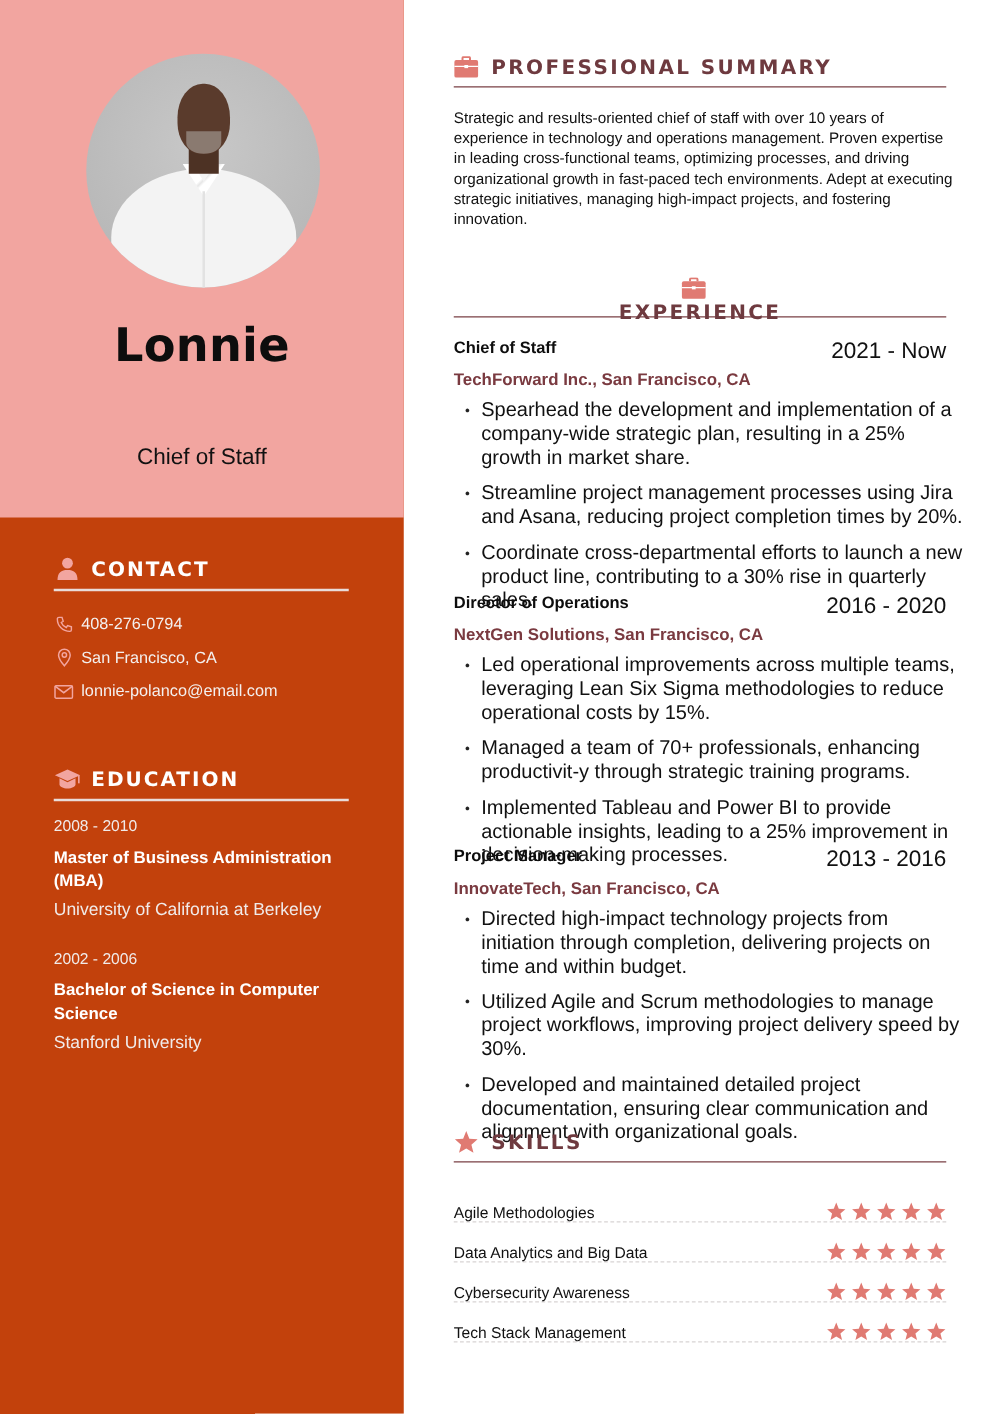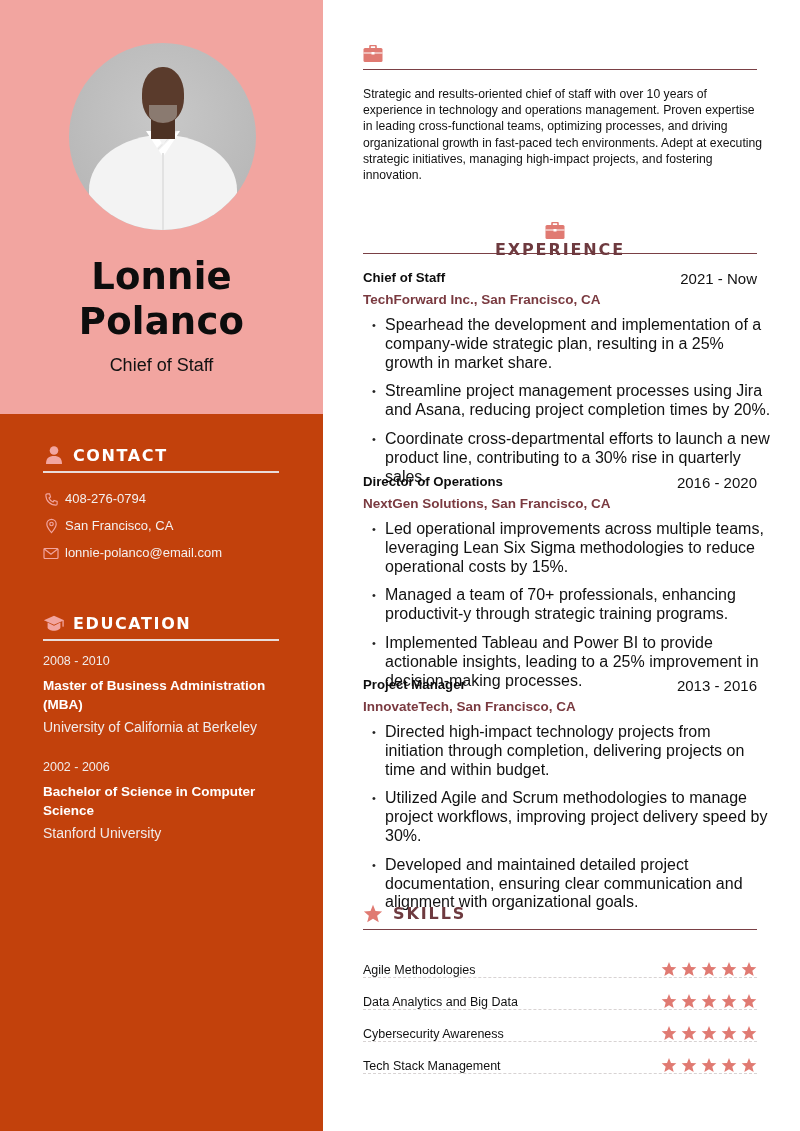--- a/index.html
+++ b/index.html
@@ -42,21 +42,21 @@
     .main { position: absolute; left: 363px; top: 0; width: 394px; }
     .sec-head { position: absolute; left: 0; width: 394px; height: 32px; border-bottom: 1.5px solid #7a4045; display: flex; align-items: center; }
     .sec-head .ico { width: 20px; height: 20px; margin-right: 10px; display: flex; align-items: center; justify-content: center; }
     .sec-head .title { font-family: "DejaVu Sans", sans-serif; font-weight: bold; font-size: 16px; letter-spacing: 1.9px; color: #6e3a3f; }
 
     .summary { position: absolute; left: 0; top: 86px; width: 400px; font-family: "Liberation Sans", sans-serif; font-size: 12.2px; line-height: 16.2px; color: #111; }
 
     .job { position: absolute; left: 0; width: 400px; font-family: "Liberation Sans", sans-serif; }
     .job-row { display: flex; justify-content: space-between; width: 394px; }
     .job-title { font-weight: bold; font-size: 13.2px; color: #0d0d0d; }
-    .job-dates { font-size: 15px; color: #111; }
+    .job-dates { font-size: 18px; color: #111; }
     .job-company { margin-top: 5px; font-size: 13.5px; color: #7a3a40; font-weight: bold; font-weight: 600; }
     .job-bullets { list-style: none; margin-top: 9px; }
     .job-bullets li { position: relative; padding-left: 22px; font-size: 16px; line-height: 18.8px; color: #111; margin-bottom: 10px; width: 408px; }
     .job-bullets li::before { content: "•"; position: absolute; left: 9px; top: 0; font-size: 11px; color: #222; }
 
     .skills { position: absolute; left: 0; top: 946px; width: 394px; font-family: "Liberation Sans", sans-serif; }
     .skill-row { display: flex; justify-content: space-between; align-items: flex-end; height: 32px; border-bottom: 1px dashed #d8d3d3; }
     .skill-name { font-size: 12.5px; color: #111; }
     .stars { display: flex; gap: 4px; }
     .stars span { width: 16px; height: 16px; display: inline-block; }
@@ -69,21 +69,20 @@
     <div class="photo" title="Portrait of Lonnie Polanco">
       <div class="shirt"></div>
       <div class="collar"></div>
       <div class="placket"></div>
       <div class="neck"></div>
       <div class="head"></div>
       <div class="beard"></div>
     </div>
     <div class="name">
       <div>Lonnie</div>
-      <div>Polanco</div>
     </div>
     <div class="role">Chief of Staff</div>
   </div>
 
   <div class="side-section" style="top: 443px;">
     <div class="side-head">
       <span class="ico">
         <svg width="20" height="20" viewBox="0 0 20 20">
             <circle cx="10" cy="5.5" r="4.3" fill="#f2a5a0"></circle>
             <path d="M2 19 C2 13 5 11 10 11 C15 11 18 13 18 19 Z" fill="#f2a5a0"></path>
@@ -151,20 +150,21 @@
 
   <div class="sec-head" style="top: 38px;">
     <span class="ico">
       <svg width="20" height="18" viewBox="0 0 20 18">
           <path d="M7 3 L7 1.5 C7 1 7.5 0.5 8 0.5 L12 0.5 C12.5 0.5 13 1 13 1.5 L13 3" fill="none" stroke="#e07a72" stroke-width="1.6"></path>
           <rect x="0.5" y="3" width="19" height="14" rx="1.5" fill="#e07a72"></rect>
           <path d="M0.5 8 L19.5 8" stroke="#ffffff" stroke-width="1"></path>
           <rect x="8.5" y="7" width="3" height="2.5" fill="#ffffff"></rect>
         </svg>
     </span>
+    <span class="title">PROFESSIONAL SUMMARY</span>
   </div>
   <p class="summary">Strategic and results-oriented chief of staff with over 10 years of experience in technology and operations management. Proven expertise in leading cross-functional teams, optimizing processes, and driving organizational growth in fast-paced tech environments. Adept at executing strategic initiatives, managing high-impact projects, and fostering innovation.</p>
 
   <div class="sec-head" style="top: 222px; flex-direction: column;">
     <span class="ico">
       <svg width="20" height="18" viewBox="0 0 20 18">
           <path d="M7 3 L7 1.5 C7 1 7.5 0.5 8 0.5 L12 0.5 C12.5 0.5 13 1 13 1.5 L13 3" fill="none" stroke="#e07a72" stroke-width="1.6"></path>
           <rect x="0.5" y="3" width="19" height="14" rx="1.5" fill="#e07a72"></rect>
           <path d="M0.5 8 L19.5 8" stroke="#ffffff" stroke-width="1"></path>
           <rect x="8.5" y="7" width="3" height="2.5" fill="#ffffff"></rect>

